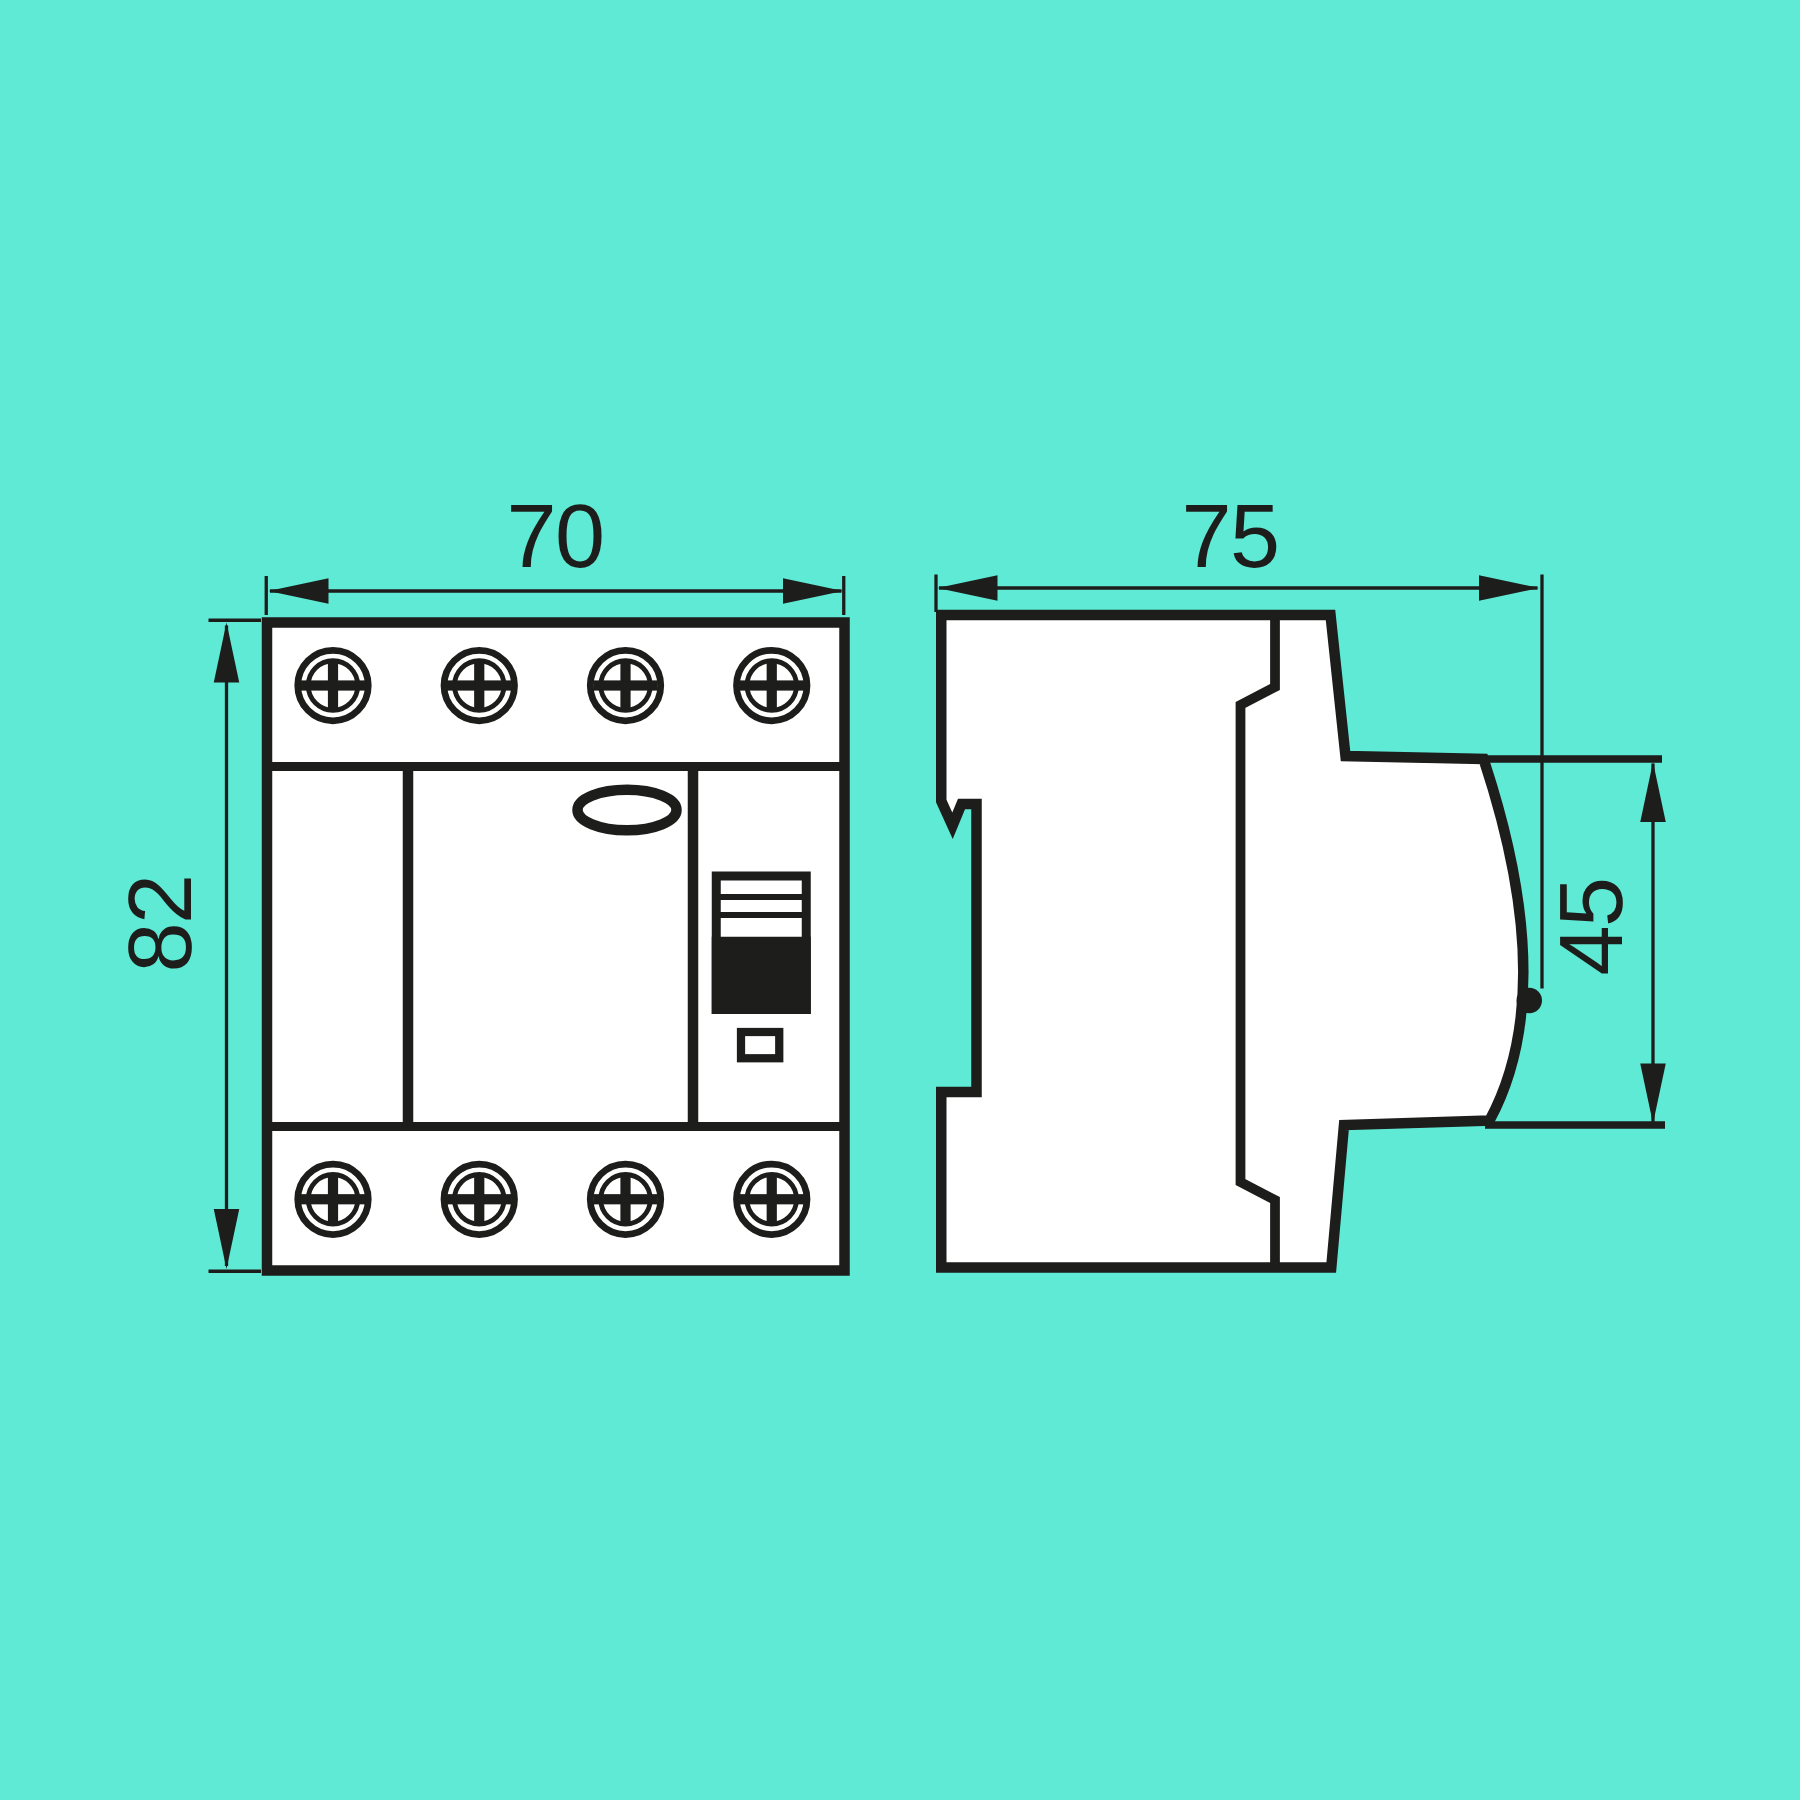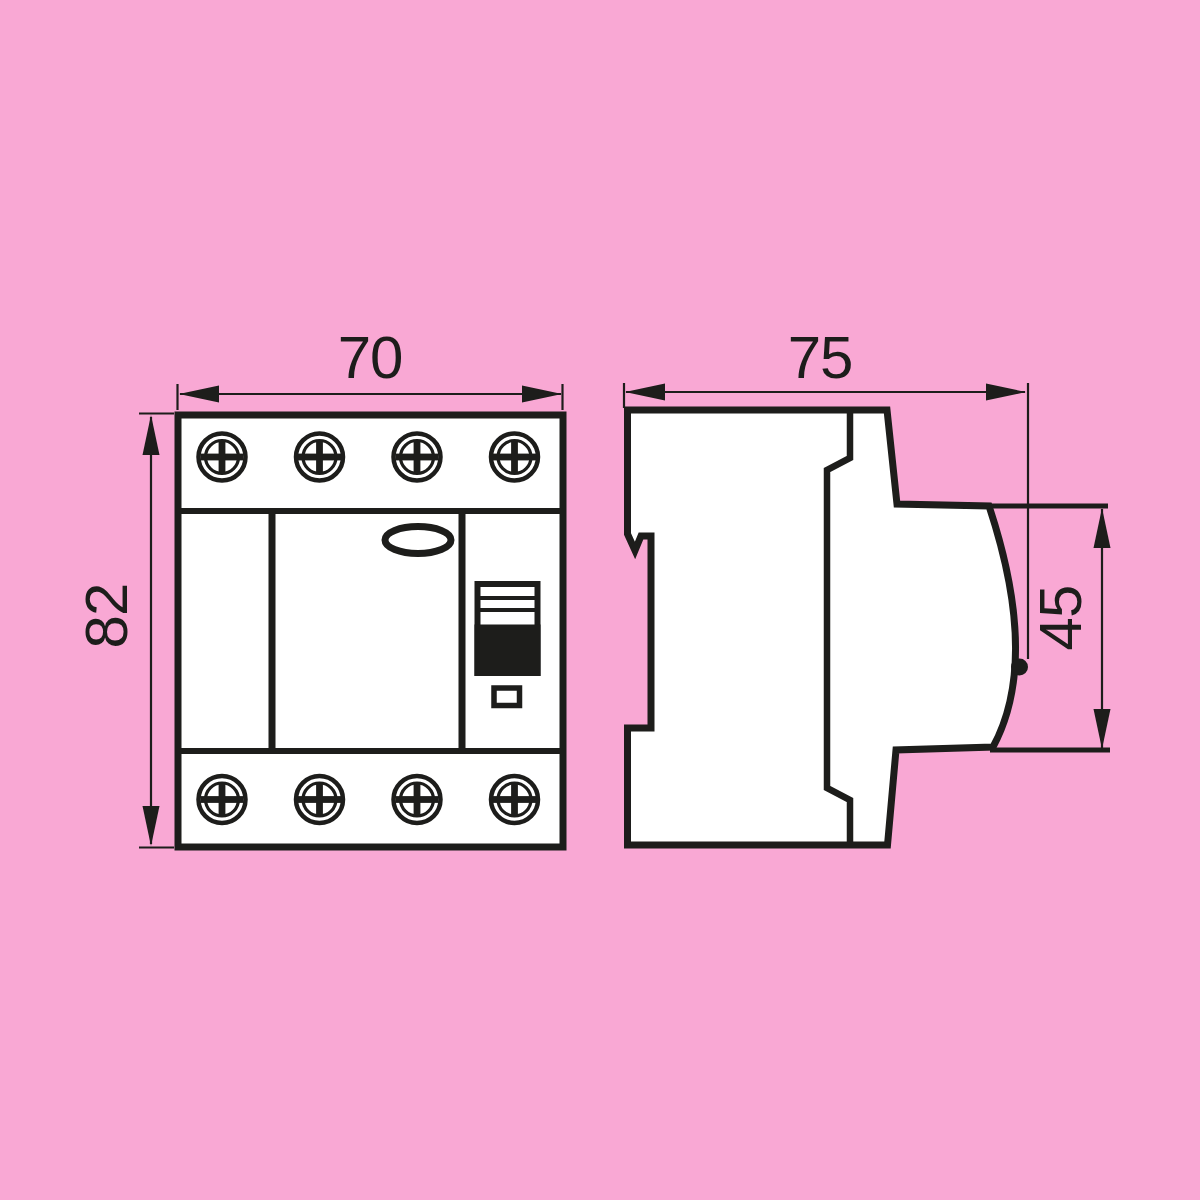--- a/index.html
+++ b/index.html
@@ -1,16 +1,16 @@
 <!DOCTYPE html>
 <html><head>
 <meta charset="utf-8">
 <style>
   html,body{margin:0;padding:0;background:#fff;}
-  #canvas{position:relative;width:1200px;height:1200px;background:#f9a8d4;overflow:hidden;}
+  #canvas{position:relative;width:1200px;height:1200px;background:#5eead4;overflow:hidden;}
   svg{position:absolute;left:0;top:0;}
   .ln{stroke:#1d1d1b;fill:none;stroke-linecap:butt;stroke-linejoin:miter;}
   .w7{stroke-width:7;}
   .w65{stroke-width:6.5;}
   .w6{stroke-width:6;}
   .w55{stroke-width:5.5;}
   .w5{stroke-width:5;}
   .w4{stroke-width:4;}
   .w32{stroke-width:3.2;}
   .w45s{stroke-width:4.5;}

